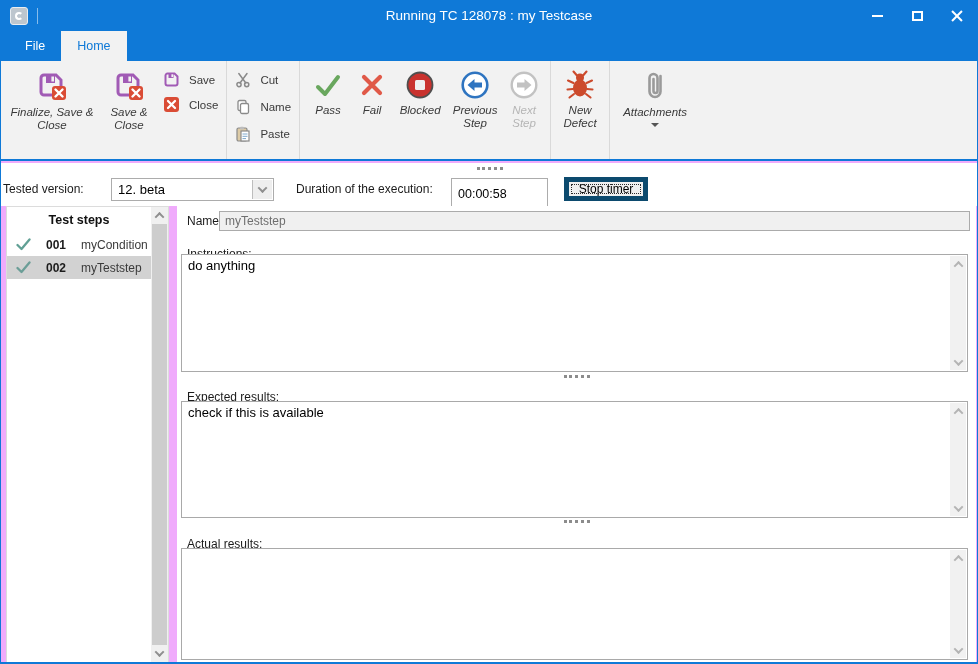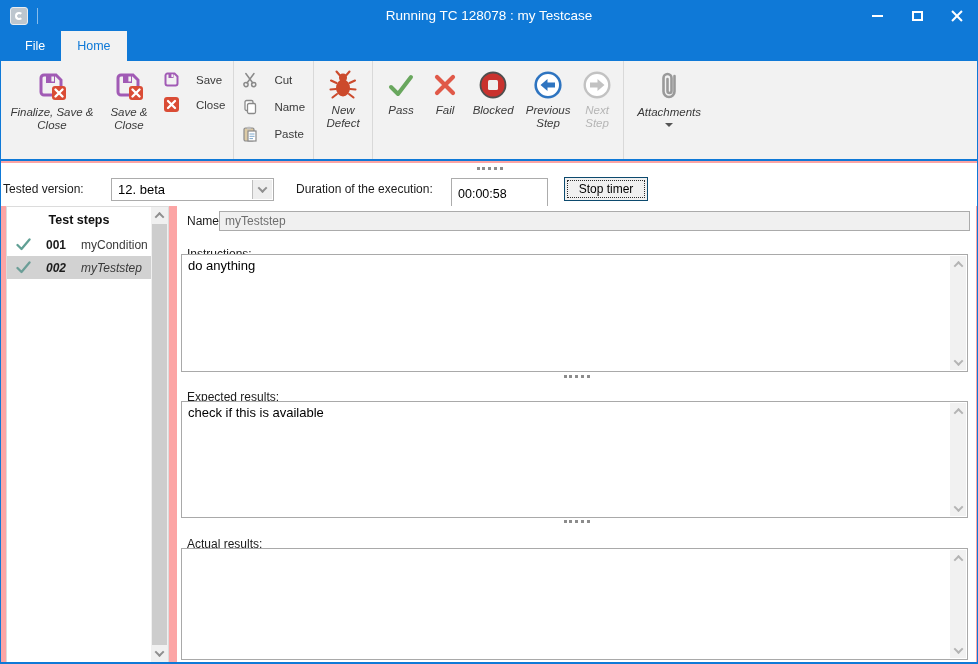--- a/index.html
+++ b/index.html
@@ -1,17 +1,17 @@
 <!DOCTYPE html>
 <html><head>
 <meta charset="utf-8">
 <style>
   * { margin:0; padding:0; box-sizing:border-box; font-family:"Liberation Sans", sans-serif; }
   html,body { background:#e8e8e8; }
-  .window { position:relative; width:978px; height:664px; background:#fca5a5;
+  .window { position:relative; width:978px; height:664px; background:#f0abfc;
             border:1px solid #0f79d7; border-bottom-width:2px; overflow:hidden; }
 
   
   .titlebar { position:absolute; top:0; left:0; right:0; height:30px; background:#0f79d7; }
   .app-icon { position:absolute; left:9px; top:6px; width:18px; height:18px; background:#bdc6ce;
               border:1px solid #e9edf0; border-radius:3px; }
   .app-icon .c { position:absolute; left:4px; top:4px; width:8px; height:8px; border:2px solid #fff;
                  border-right-color:transparent; border-radius:50%; }
   .qat-sep { position:absolute; left:36px; top:7px; width:1px; height:16px; background:rgba(255,255,255,.5); }
   .title { position:absolute; left:0; right:0; top:0; height:30px; line-height:30px; text-align:center;
@@ -31,46 +31,46 @@
 
   
   .ribbon { position:absolute; top:60px; left:0; right:0; height:100px; background:#f2f2f2;
             border-bottom:2px solid #0f79d7; display:flex; }
   .group { position:relative; height:100%; border-right:1px solid #d9d9d9; display:flex;
            align-items:flex-start; padding:5px 5px 18px 5px; }
   .bigbtn { display:flex; flex-direction:column; align-items:center; gap:3px; padding:3px 2px; height:82px;font-style:italic; }
   .bigbtn .lbl { font-size:11.5px; color:#3a3a3a; text-align:center; line-height:13px; }
   .bigbtn.disabled .lbl { color:#b5b5b5; }
   .smallcol { display:flex; flex-direction:column; gap:4px; padding-top:3px; }
-  .smallbtn { display:flex; align-items:center; gap:16px; font-size:11.5px; color:#3a3a3a; height:21px; padding:0 3px; }
+  .smallbtn { display:flex; align-items:center; gap:9px; font-size:11.5px; color:#3a3a3a; height:21px; padding:0 3px; }
   .drop-arrow { width:0; height:0; border-left:4px solid transparent; border-right:4px solid transparent;
                 border-top:4px solid #555; margin-top:1px; }
 
   
   .execbar { position:absolute; top:162px; left:0; right:0; height:43px; background:#fff; }
   .dots { border-top:3px dotted #8c8c8c; width:26px; height:0; position:absolute; }
   .field-label { position:absolute; font-size:12px; color:#1b1b1b; }
   .select { position:absolute; left:110px; top:15px; width:163px; height:23px; background:#fff;
             border:1px solid #acacac; font-size:13px; display:flex; align-items:center; padding-left:6px; }
   .select-btn { position:absolute; right:1px; top:1px; bottom:1px; width:20px; background:#eee;
                 border-left:1px solid #bdbdbd; display:flex; align-items:center; justify-content:center; }
   .chev { width:7px; height:7px; border-left:2px solid #8f8f8f; border-top:2px solid #8f8f8f; }
   .chev.up { transform:rotate(45deg) translate(1px,1px); }
   .chev.down { transform:rotate(225deg) translate(1px,1px); }
   .inputbox { position:absolute; left:450px; top:15px; width:97px; height:31px; background:#fff;
               border:1px solid #acacac; font-size:12.5px; display:flex; align-items:center; padding-left:6px; }
   .defaultbtn { position:absolute; left:563px; top:14px; width:84px; height:24px; background:#f0f0f0;
-                border:1px solid #0c4a6e; display:flex; align-items:center; justify-content:center; font-size:12px; }
+                border:5px solid #0c4a6e; display:flex; align-items:center; justify-content:center; font-size:12px; }
   .defaultbtn::before { content:''; position:absolute; inset:2px; border:1px dotted #2b2b2b; }
 
   
   .steps { position:absolute; left:5px; top:205px; width:163px; bottom:0; background:#fff; border:1px solid #dcdcdc; border-bottom:none; }
   .steps-header { height:26px; line-height:26px; text-align:center; font-size:12.5px; font-weight:bold; color:#111; padding-right:17px; }
   .step { height:23px; display:flex; align-items:center; gap:15px; padding-left:9px; font-size:12px; margin-right:17px; }
-  .step.selected { background:#d2d2d2;font-style:italic; }
+  .step.selected { background:#d2d2d2; }
   .step .num { font-weight:bold; color:#1c1c1c; }
   .step .nm { color:#3a3a3a; }
   .vscroll { position:absolute; top:0; right:0; bottom:0; width:17px; background:#f0f0f0; }
   .vscroll .sb-btn { position:absolute; left:0; right:0; height:17px; display:flex; align-items:center; justify-content:center; }
   .vscroll .sb-btn.bottom { bottom:0; }
   .vscroll .thumb { position:absolute; left:1px; right:1px; top:17px; bottom:17px; background:#cdcdcd; }
 
   
   .form { position:absolute; left:176px; top:205px; right:1px; bottom:0; background:#fff; }
   .frm-label { position:absolute; left:10px; font-size:12px; color:#1b1b1b; }
@@ -180,63 +180,63 @@
             <rect x="5" y="0.8" width="4" height="2.6" rx="1" fill="#bdbdbd"></rect>
             <rect x="6" y="5" width="8" height="10" fill="#fff" stroke="#8a8a8a" stroke-width="1.2"></rect>
             <path d="M7.5 8 h5 M7.5 10.3 h5 M7.5 12.6 h3.5" stroke="#7da7cc" stroke-width="1"></path>
           </svg>
           <span>Paste</span>
         </div>
       </div>
     </div>
 
     <div class="group">
+      <div class="bigbtn" style="width:46px">
+        <svg width="32" height="32" viewBox="0 0 32 32">
+          <path d="M6 18 L13 25 L26 8" fill="none" stroke="#69a75e" stroke-width="4" stroke-linecap="round" stroke-linejoin="round"></path>
+        </svg>
+        <span class="lbl">Pass</span>
+      </div>
+      <div class="bigbtn" style="width:42px">
+        <svg width="32" height="32" viewBox="0 0 32 32">
+          <path d="M8 8 L24 24 M24 8 L8 24" fill="none" stroke="#e05948" stroke-width="4.2" stroke-linecap="round"></path>
+        </svg>
+        <span class="lbl">Fail</span>
+      </div>
+      <div class="bigbtn" style="width:54px">
+        <svg width="32" height="32" viewBox="0 0 32 32">
+          <circle cx="16" cy="16" r="12.5" fill="#c9322e" stroke="#4f4f4f" stroke-width="1.8"></circle>
+          <rect x="11" y="11" width="10" height="10" rx="1.5" fill="#efefef"></rect>
+        </svg>
+        <span class="lbl">Blocked</span>
+      </div>
+      <div class="bigbtn" style="width:56px">
+        <svg width="32" height="32" viewBox="0 0 32 32">
+          <circle cx="16" cy="16" r="12.3" fill="#fff" stroke="#2e74c0" stroke-width="2.6"></circle>
+          <path d="M8.5 16 l7 -6 v3.4 h7.5 v5.2 h-7.5 v3.4 z" fill="#2e74c0"></path>
+        </svg>
+        <span class="lbl">Previous Step</span>
+      </div>
+      <div class="bigbtn disabled" style="width:42px">
+        <svg width="32" height="32" viewBox="0 0 32 32">
+          <circle cx="16" cy="16" r="12.3" fill="#fff" stroke="#c2c2c2" stroke-width="2.4"></circle>
+          <path d="M23.5 16 l-7 -6 v3.4 h-7.5 v5.2 h7.5 v3.4 z" fill="#c2c2c2"></path>
+        </svg>
+        <span class="lbl">Next Step</span>
+      </div>
+    </div>
+
+    <div class="group">
       <div class="bigbtn" style="width:48px">
         <svg width="32" height="32" viewBox="0 0 32 32">
           <ellipse cx="16" cy="19" rx="7" ry="8.5" fill="#cc4a2c"></ellipse>
           <circle cx="16" cy="8.5" r="4" fill="#cc4a2c"></circle>
           <path d="M12.5 6 L9.5 2.5 M19.5 6 L22.5 2.5 M9.5 14 L4 11.5 M22.5 14 L28 11.5 M9 20 L3.5 20.5 M23 20 L28.5 20.5 M10 25 L5.5 28.5 M22 25 L26.5 28.5" stroke="#cc4a2c" stroke-width="2.1" stroke-linecap="round"></path>
         </svg>
         <span class="lbl">New Defect</span>
-      </div>
-    </div>
-
-    <div class="group">
-      <div class="bigbtn" style="width:46px">
-        <svg width="32" height="32" viewBox="0 0 32 32">
-          <path d="M6 18 L13 25 L26 8" fill="none" stroke="#69a75e" stroke-width="4" stroke-linecap="round" stroke-linejoin="round"></path>
-        </svg>
-        <span class="lbl">Pass</span>
-      </div>
-      <div class="bigbtn" style="width:42px">
-        <svg width="32" height="32" viewBox="0 0 32 32">
-          <path d="M8 8 L24 24 M24 8 L8 24" fill="none" stroke="#e05948" stroke-width="4.2" stroke-linecap="round"></path>
-        </svg>
-        <span class="lbl">Fail</span>
-      </div>
-      <div class="bigbtn" style="width:54px">
-        <svg width="32" height="32" viewBox="0 0 32 32">
-          <circle cx="16" cy="16" r="12.5" fill="#c9322e" stroke="#4f4f4f" stroke-width="1.8"></circle>
-          <rect x="11" y="11" width="10" height="10" rx="1.5" fill="#efefef"></rect>
-        </svg>
-        <span class="lbl">Blocked</span>
-      </div>
-      <div class="bigbtn" style="width:56px">
-        <svg width="32" height="32" viewBox="0 0 32 32">
-          <circle cx="16" cy="16" r="12.3" fill="#fff" stroke="#2e74c0" stroke-width="2.6"></circle>
-          <path d="M8.5 16 l7 -6 v3.4 h7.5 v5.2 h-7.5 v3.4 z" fill="#2e74c0"></path>
-        </svg>
-        <span class="lbl">Previous Step</span>
-      </div>
-      <div class="bigbtn disabled" style="width:42px">
-        <svg width="32" height="32" viewBox="0 0 32 32">
-          <circle cx="16" cy="16" r="12.3" fill="#fff" stroke="#c2c2c2" stroke-width="2.4"></circle>
-          <path d="M23.5 16 l-7 -6 v3.4 h-7.5 v5.2 h7.5 v3.4 z" fill="#c2c2c2"></path>
-        </svg>
-        <span class="lbl">Next Step</span>
       </div>
     </div>
 
     <div class="group" style="border-right:none">
       <div class="bigbtn" style="width:80px">
         <svg width="24" height="34" viewBox="0 0 24 34">
           <path d="M17.5 7 v15.5 a5.5 5.5 0 0 1 -11 0 V 9 a4 4 0 0 1 8 0 v 13 a2 2 0 0 1 -4 0 V 10" fill="none" stroke="#9a9a9a" stroke-width="2.6" stroke-linecap="round"></path>
         </svg>
         <span class="lbl">Attachments</span>
         <span class="drop-arrow"></span>

